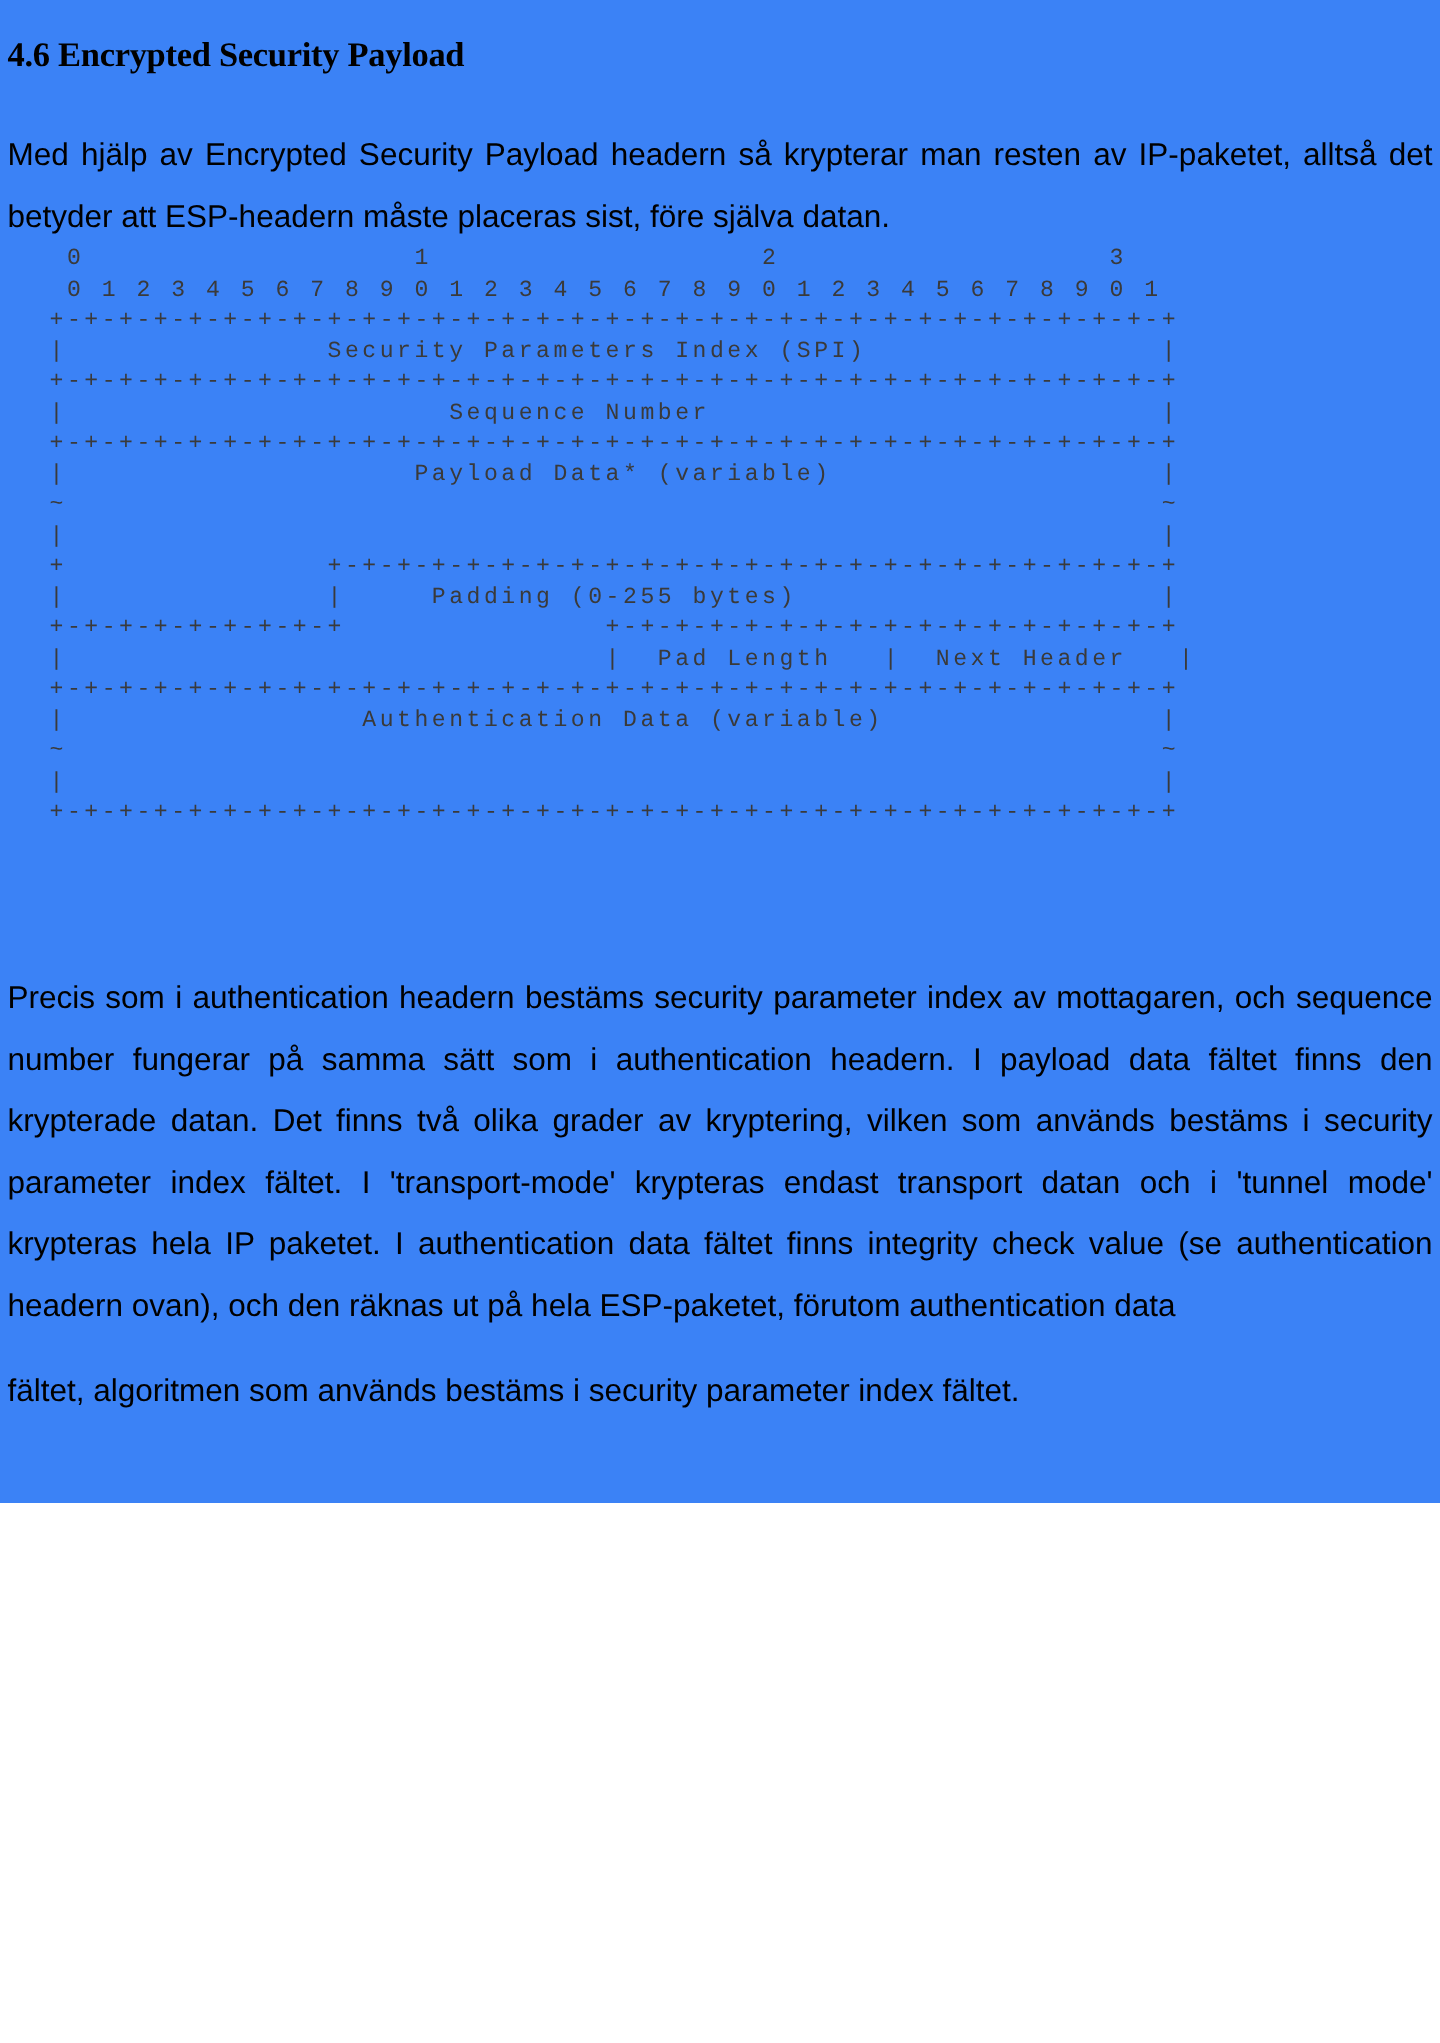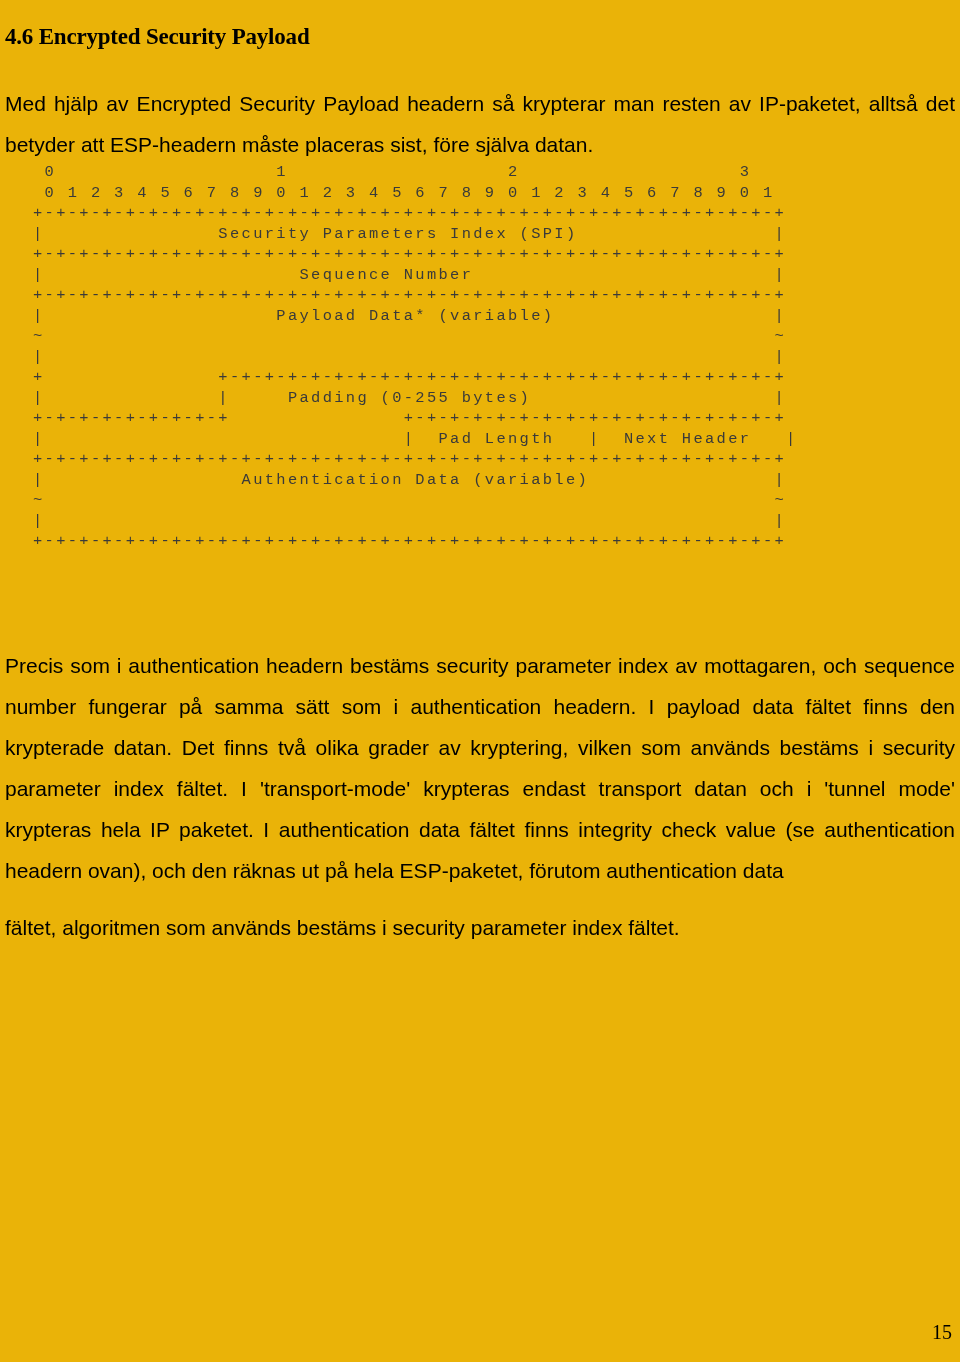--- a/index.html
+++ b/index.html
@@ -3,22 +3,22 @@
 <meta charset="utf-8">
 <style>
   html, body {
     margin: 0;
     padding: 0;
     background: #ffffff;
   }
   .page {
     position: relative;
     width: 960px;
-    height: 1362px;
-    background: #eab308;
+    height: 1002px;
+    background: #3b82f6;
     overflow: hidden;
   }
 
   .heading {
     position: absolute;
     left: 5px;
     top: 8px;
     font-family: "Liberation Serif", "DejaVu Serif", serif;
     font-weight: bold;
     font-size: 23px;

